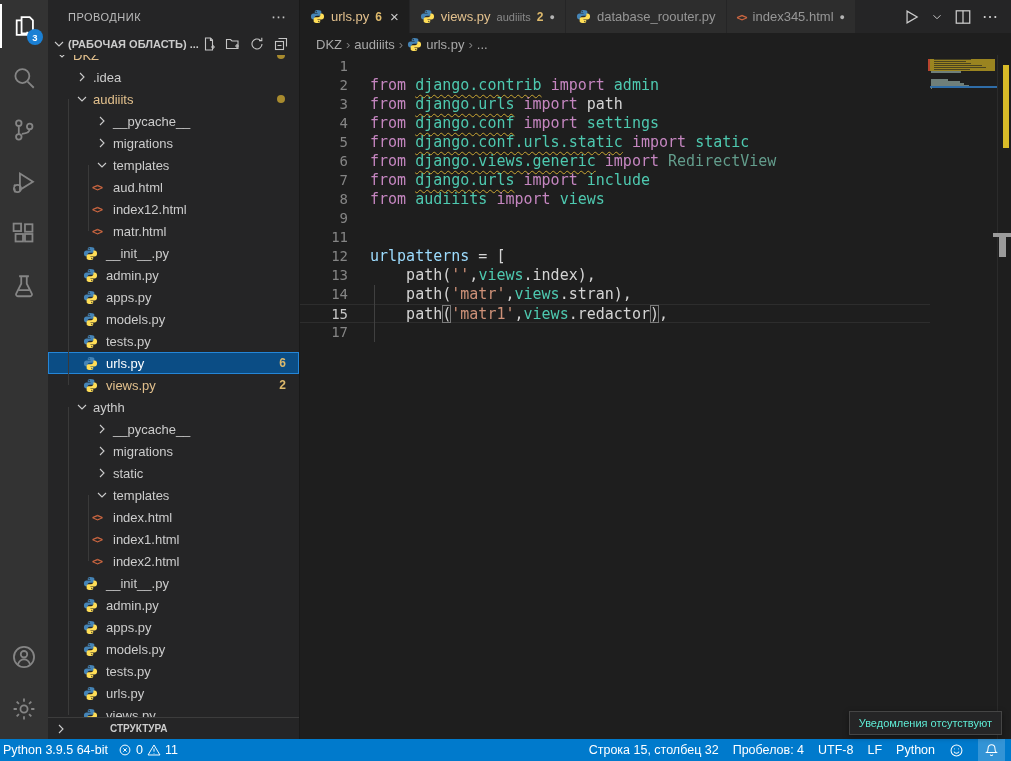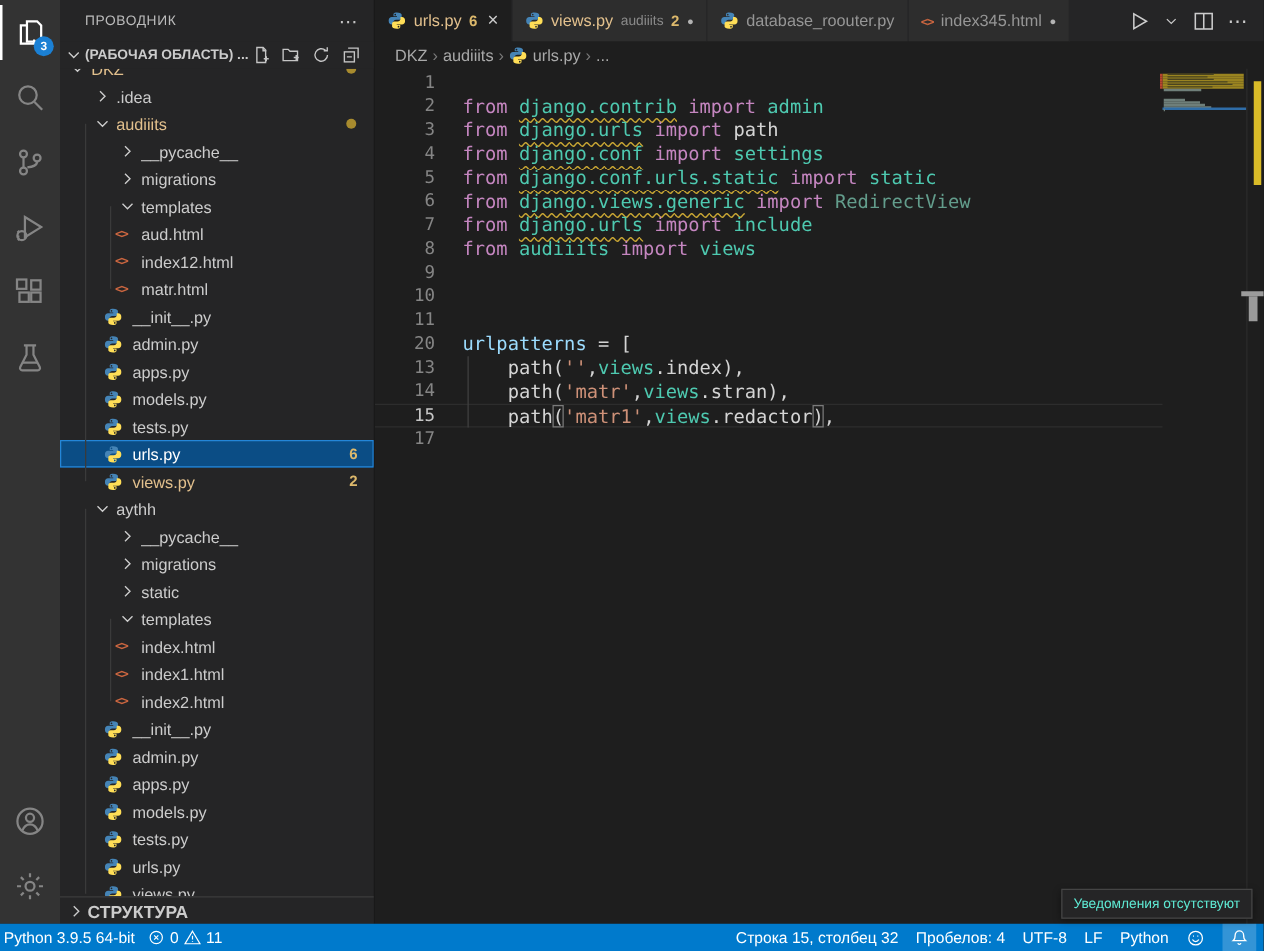--- a/index.html
+++ b/index.html
@@ -28,21 +28,21 @@
   .tree-inner { margin-top:-11px; position:relative; }
   .tree-row { position:relative; height:22px; display:flex; align-items:center; font-size:13px; color:#cccccc; cursor:pointer; white-space:nowrap; }
   .tree-row.selected { background:#0b4d85; outline:1px solid #2486d8; outline-offset:-1px; color:#ffffff; }
   .tree-row .twisty { display:flex; width:16px; justify-content:center; color:#cccccc; flex:none; }
   .tree-row .ficon { display:flex; width:16px; justify-content:center; margin-right:5px; flex:none; align-items:center; }
   .tree-row .flabel { margin-left:3px; }
   .tree-row.gold .flabel { color:#e2c08d; }
   .tree-badge { position:absolute; right:13px; color:#ddb96c; font-size:12px; font-weight:bold; }
   .tree-dot { position:absolute; right:14px; width:8px; height:8px; border-radius:50%; background:#a88b2e; }
   .guide { position:absolute; width:1px; background:#3a3a3a; }
-  .outline-row { position:absolute; bottom:0; left:0; right:0; height:22px; background:#252526; border-top:1px solid #3c3c3c; display:flex; align-items:center; font-size:14px; font-weight:bold; color:#cccccc; padding-left:4px; cursor:pointer; }
+  .outline-row { position:absolute; bottom:0; left:0; right:0; height:22px; background:#252526; border-top:1px solid #3c3c3c; display:flex; align-items:center; font-size:10px; font-weight:bold; color:#cccccc; padding-left:4px; cursor:pointer;gap:40px; }
   .html-glyph { font-family:"DejaVu Sans Mono", monospace; font-size:10px; font-weight:bold; color:#cc6640; letter-spacing:-1px; }
 
   
   .editor { position:absolute; left:300px; right:0; top:0; bottom:22px; background:#1e1e1e; }
   .tab-bar { position:absolute; left:0; right:0; top:0; height:33px; background:#252526; display:flex; }
   .tabs { display:flex; }
   .tab { display:flex; align-items:center; gap:6px; padding:0 10px; font-size:13px; background:#2d2d2d; color:#969696; border-right:1px solid #252526; cursor:pointer; height:33px; }
   .tab.active { background:#1e1e1e; }
   .tab .tlabel.gold { color:#e2c08d; }
   .tab .tdesc { font-size:11px; color:#8a8a8a; }
@@ -554,23 +554,22 @@
       <div class="code-lines" id="codeLines">
           <div class="code-line"><span class="gutter">1</span><span class="ltext"></span></div>
           <div class="code-line"><span class="gutter">2</span><span class="ltext"><span class="tok" style="color: rgb(197, 134, 192);">from </span><span class="tok squiggle" style="color: rgb(78, 201, 176);">django.contrib</span><span class="tok" style="color: rgb(212, 212, 212);"> </span><span class="tok" style="color: rgb(197, 134, 192);">import</span><span class="tok" style="color: rgb(212, 212, 212);"> </span><span class="tok" style="color: rgb(78, 201, 176);">admin</span></span></div>
           <div class="code-line"><span class="gutter">3</span><span class="ltext"><span class="tok" style="color: rgb(197, 134, 192);">from </span><span class="tok squiggle" style="color: rgb(78, 201, 176);">django.urls</span><span class="tok" style="color: rgb(212, 212, 212);"> </span><span class="tok" style="color: rgb(197, 134, 192);">import</span><span class="tok" style="color: rgb(212, 212, 212);"> </span><span class="tok" style="color: rgb(212, 212, 212);">path</span></span></div>
           <div class="code-line"><span class="gutter">4</span><span class="ltext"><span class="tok" style="color: rgb(197, 134, 192);">from </span><span class="tok squiggle" style="color: rgb(78, 201, 176);">django.conf</span><span class="tok" style="color: rgb(212, 212, 212);"> </span><span class="tok" style="color: rgb(197, 134, 192);">import</span><span class="tok" style="color: rgb(212, 212, 212);"> </span><span class="tok" style="color: rgb(78, 201, 176);">settings</span></span></div>
           <div class="code-line"><span class="gutter">5</span><span class="ltext"><span class="tok" style="color: rgb(197, 134, 192);">from </span><span class="tok squiggle" style="color: rgb(78, 201, 176);">django.conf.urls.static</span><span class="tok" style="color: rgb(212, 212, 212);"> </span><span class="tok" style="color: rgb(197, 134, 192);">import</span><span class="tok" style="color: rgb(212, 212, 212);"> </span><span class="tok" style="color: rgb(78, 201, 176);">static</span></span></div>
           <div class="code-line"><span class="gutter">6</span><span class="ltext"><span class="tok" style="color: rgb(197, 134, 192);">from </span><span class="tok squiggle" style="color: rgb(78, 201, 176);">django.views.generic</span><span class="tok" style="color: rgb(212, 212, 212);"> </span><span class="tok" style="color: rgb(197, 134, 192);">import</span><span class="tok" style="color: rgb(212, 212, 212);"> </span><span class="tok" style="color: rgb(99, 157, 140);">RedirectView</span></span></div>
           <div class="code-line"><span class="gutter">7</span><span class="ltext"><span class="tok" style="color: rgb(197, 134, 192);">from </span><span class="tok squiggle" style="color: rgb(78, 201, 176);">django.urls</span><span class="tok" style="color: rgb(212, 212, 212);"> </span><span class="tok" style="color: rgb(197, 134, 192);">import</span><span class="tok" style="color: rgb(212, 212, 212);"> </span><span class="tok" style="color: rgb(78, 201, 176);">include</span></span></div>
           <div class="code-line"><span class="gutter">8</span><span class="ltext"><span class="tok" style="color: rgb(197, 134, 192);">from </span><span class="tok" style="color: rgb(78, 201, 176);">audiiits</span><span class="tok" style="color: rgb(212, 212, 212);"> </span><span class="tok" style="color: rgb(197, 134, 192);">import</span><span class="tok" style="color: rgb(212, 212, 212);"> </span><span class="tok" style="color: rgb(78, 201, 176);">views</span></span></div>
           <div class="code-line"><span class="gutter">9</span><span class="ltext"></span></div>
-          <div class="code-line"><span class="gutter">10</span><span class="ltext"></span></div>
           <div class="code-line"><span class="gutter">11</span><span class="ltext"></span></div>
-          <div class="code-line"><span class="gutter">20</span><span class="ltext"><span class="tok" style="color: rgb(156, 220, 254);">urlpatterns</span><span class="tok" style="color: rgb(212, 212, 212);"> = [</span></span></div>
+          <div class="code-line"><span class="gutter">12</span><span class="ltext"><span class="tok" style="color: rgb(156, 220, 254);">urlpatterns</span><span class="tok" style="color: rgb(212, 212, 212);"> = [</span></span></div>
           <div class="code-line"><span class="gutter">13</span><span class="ltext"><span class="tok" style="color: rgb(212, 212, 212);">    path(</span><span class="tok" style="color: rgb(206, 145, 120);">''</span><span class="tok" style="color: rgb(212, 212, 212);">,</span><span class="tok" style="color: rgb(78, 201, 176);">views</span><span class="tok" style="color: rgb(212, 212, 212);">.index),</span></span></div>
           <div class="code-line"><span class="gutter">14</span><span class="ltext"><span class="tok" style="color: rgb(212, 212, 212);">    path(</span><span class="tok" style="color: rgb(206, 145, 120);">'matr'</span><span class="tok" style="color: rgb(212, 212, 212);">,</span><span class="tok" style="color: rgb(78, 201, 176);">views</span><span class="tok" style="color: rgb(212, 212, 212);">.stran),</span></span></div>
           <div class="code-line current"><span class="gutter">15</span><span class="ltext"><span class="tok" style="color: rgb(212, 212, 212);">    path</span><span class="tok boxed" style="color: rgb(212, 212, 212);">(</span><span class="tok" style="color: rgb(206, 145, 120);">'matr1'</span><span class="tok" style="color: rgb(212, 212, 212);">,</span><span class="tok" style="color: rgb(78, 201, 176);">views</span><span class="tok" style="color: rgb(212, 212, 212);">.redactor</span><span class="tok boxed" style="color: rgb(212, 212, 212);">)</span><span class="tok" style="color: rgb(212, 212, 212);">,</span></span></div>
           <div class="code-line"><span class="gutter">17</span><span class="ltext"></span></div>
         </div>
       <div class="code-guide" id="codeGuide" style="top: 230px; height: 57px;"></div>
       <div class="minimap" id="minimap">
           <div class="mm-row" style="top: 2px; width: 65px; height: 2px; background: rgb(154, 132, 32);"></div>
           <div class="mm-row" style="top: 2px; left: -2px; width: 2px; height: 2px; background: rgb(184, 68, 46);"></div>
           <div class="mm-row" style="top: 2px; left: 4px; width: 36.8px; height: 1px; background: rgb(74, 68, 32);"></div>

